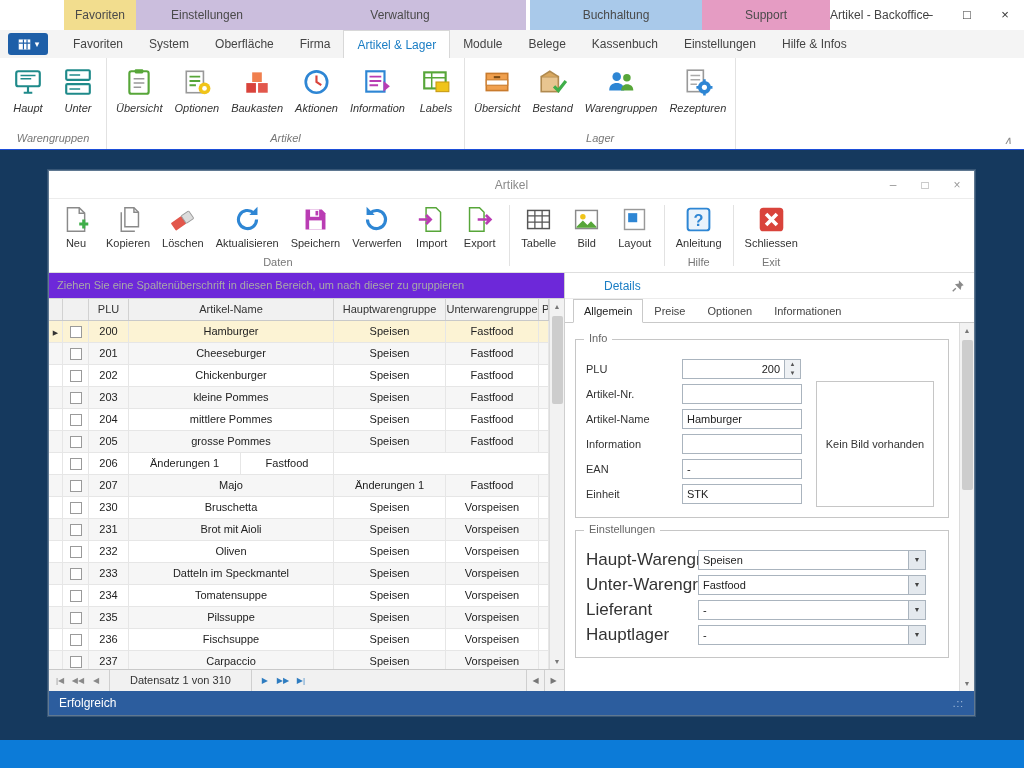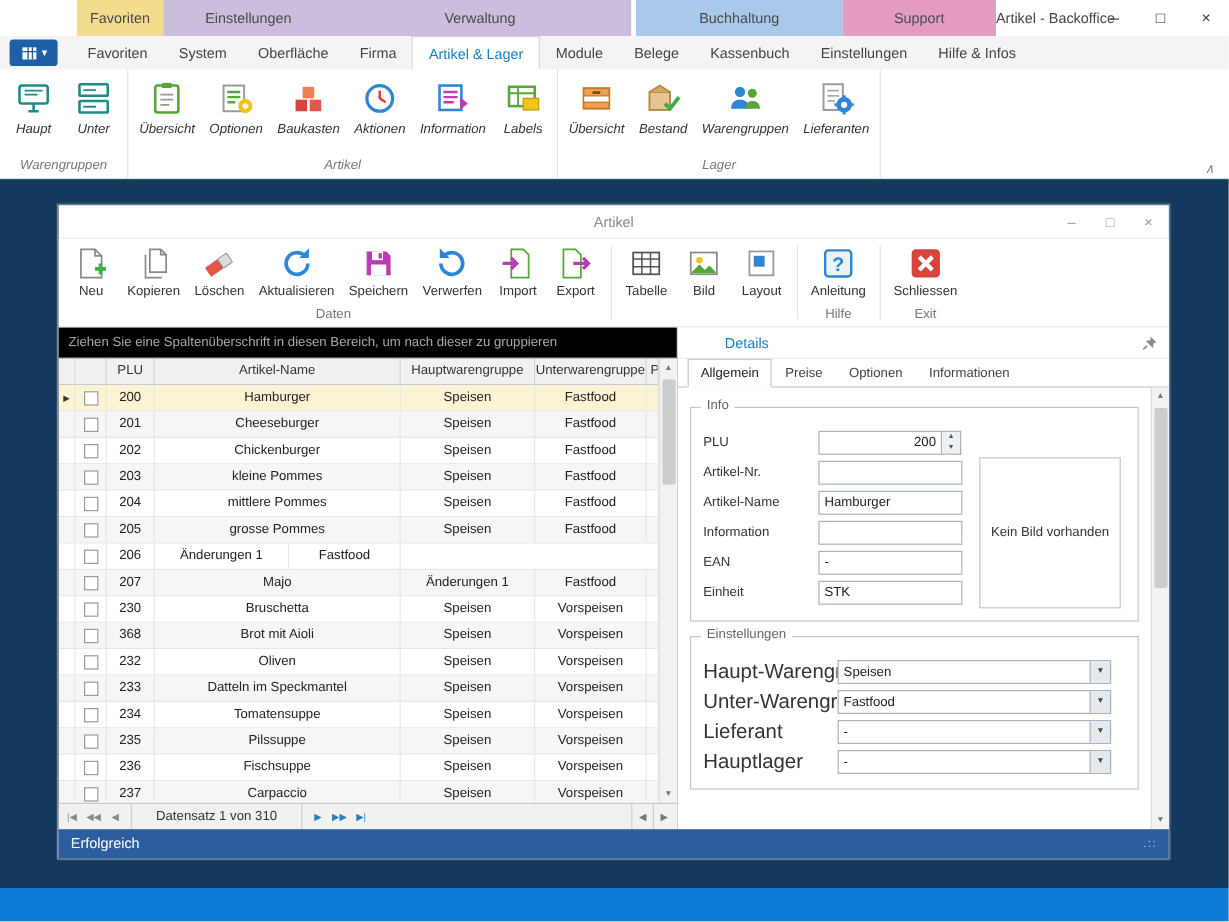--- a/index.html
+++ b/index.html
@@ -56,21 +56,21 @@
   .tbtn svg{width:29px;height:29px;}
   .tlbl{font-size:11px;color:#333;white-space:nowrap;}
   .tgl{height:17px;line-height:15px;text-align:center;font-size:11px;color:#777;}
   .tsep{width:1px;background:#e2e2e2;margin:6px 2px;}
 
   
   .wbody{flex:1;display:flex;min-height:0;}
 
   
   .grid-pane{width:516px;flex:0 0 516px;display:flex;flex-direction:column;border-right:1px solid #cfcfcf;min-height:0;}
-  .ghint{flex:0 0 26px;line-height:25px;padding-left:8px;color:#a9a9a9;font-size:11px;border-bottom:1px solid #d4d4d4;background:#000000;white-space:nowrap;overflow:hidden;}
+  .ghint{flex:0 0 26px;line-height:25px;padding-left:8px;color:#a9a9a9;font-size:11px;border-bottom:1px solid #d4d4d4;background:#6d28d9;white-space:nowrap;overflow:hidden;}
   .gmain{flex:1;display:flex;min-height:0;}
   .gtable{flex:1;overflow:hidden;display:flex;flex-direction:column;}
   .ghead{display:flex;flex:0 0 22px;background:#f1f1f1;border-bottom:1px solid #c9c9c9;}
   .ghead .cell{line-height:21px;color:#333;background:#f1f1f1;border-right:1px solid #d2d2d2;}
   .grid-rows{flex:1;overflow:hidden;}
   .grid-row{display:flex;height:22px;border-bottom:1px solid #e6e6e6;background:#fff;}
   .grid-row:nth-child(even){background:#f6f6f6;}
   .grid-row:first-child{background:#fcf3d4;}
   .cell{border-right:1px solid #e6e6e6;text-align:center;line-height:21px;font-size:11px;color:#222;overflow:hidden;white-space:nowrap;}
   .c-ind{width:14px;flex:0 0 14px;}
@@ -274,21 +274,21 @@
           <span class="rlbl">Warengruppen</span>
         </div>
         <div class="rbtn">
           <svg viewBox="0 0 28 28">
               <rect x="4" y="3" width="15" height="20" fill="#fff" stroke="#999" stroke-width="1.5"></rect>
               <path d="M7 8h9M7 12h9M7 16h6" stroke="#aaa" stroke-width="1.4"></path>
               <circle cx="20" cy="19" r="6" fill="#2e86d4"></circle>
               <path d="M20 11.5v15M12.5 19h15" stroke="#2e86d4" stroke-width="2.4"></path>
               <circle cx="20" cy="19" r="2.4" fill="#fff"></circle>
             </svg>
-          <span class="rlbl">Lieferanten</span>
+          <span class="rlbl">Rezepturen</span>
         </div>
       </div>
       <div class="rgl">Lager</div>
     </div>
     <span class="ribbon-collapse">∧</span>
   </div>
 
   <div class="desktop">
     <div class="window">
 
@@ -541,21 +541,21 @@
                   <div class="cell c-name">Bruschetta</div>
                   <div class="cell c-haupt">Speisen</div>
                   <div class="cell c-unter">Vorspeisen</div>
                   <div class="cell c-p"></div>
                 </div>
                   <div class="grid-row">
                   <div class="cell c-ind"></div>
                   <div class="cell c-chk">
                       <span class="chk"></span>
                     </div>
-                  <div class="cell c-plu">368</div>
+                  <div class="cell c-plu">231</div>
                   <div class="cell c-name">Brot mit Aioli</div>
                   <div class="cell c-haupt">Speisen</div>
                   <div class="cell c-unter">Vorspeisen</div>
                   <div class="cell c-p"></div>
                 </div>
                   <div class="grid-row">
                   <div class="cell c-ind"></div>
                   <div class="cell c-chk">
                       <span class="chk"></span>
                     </div>

